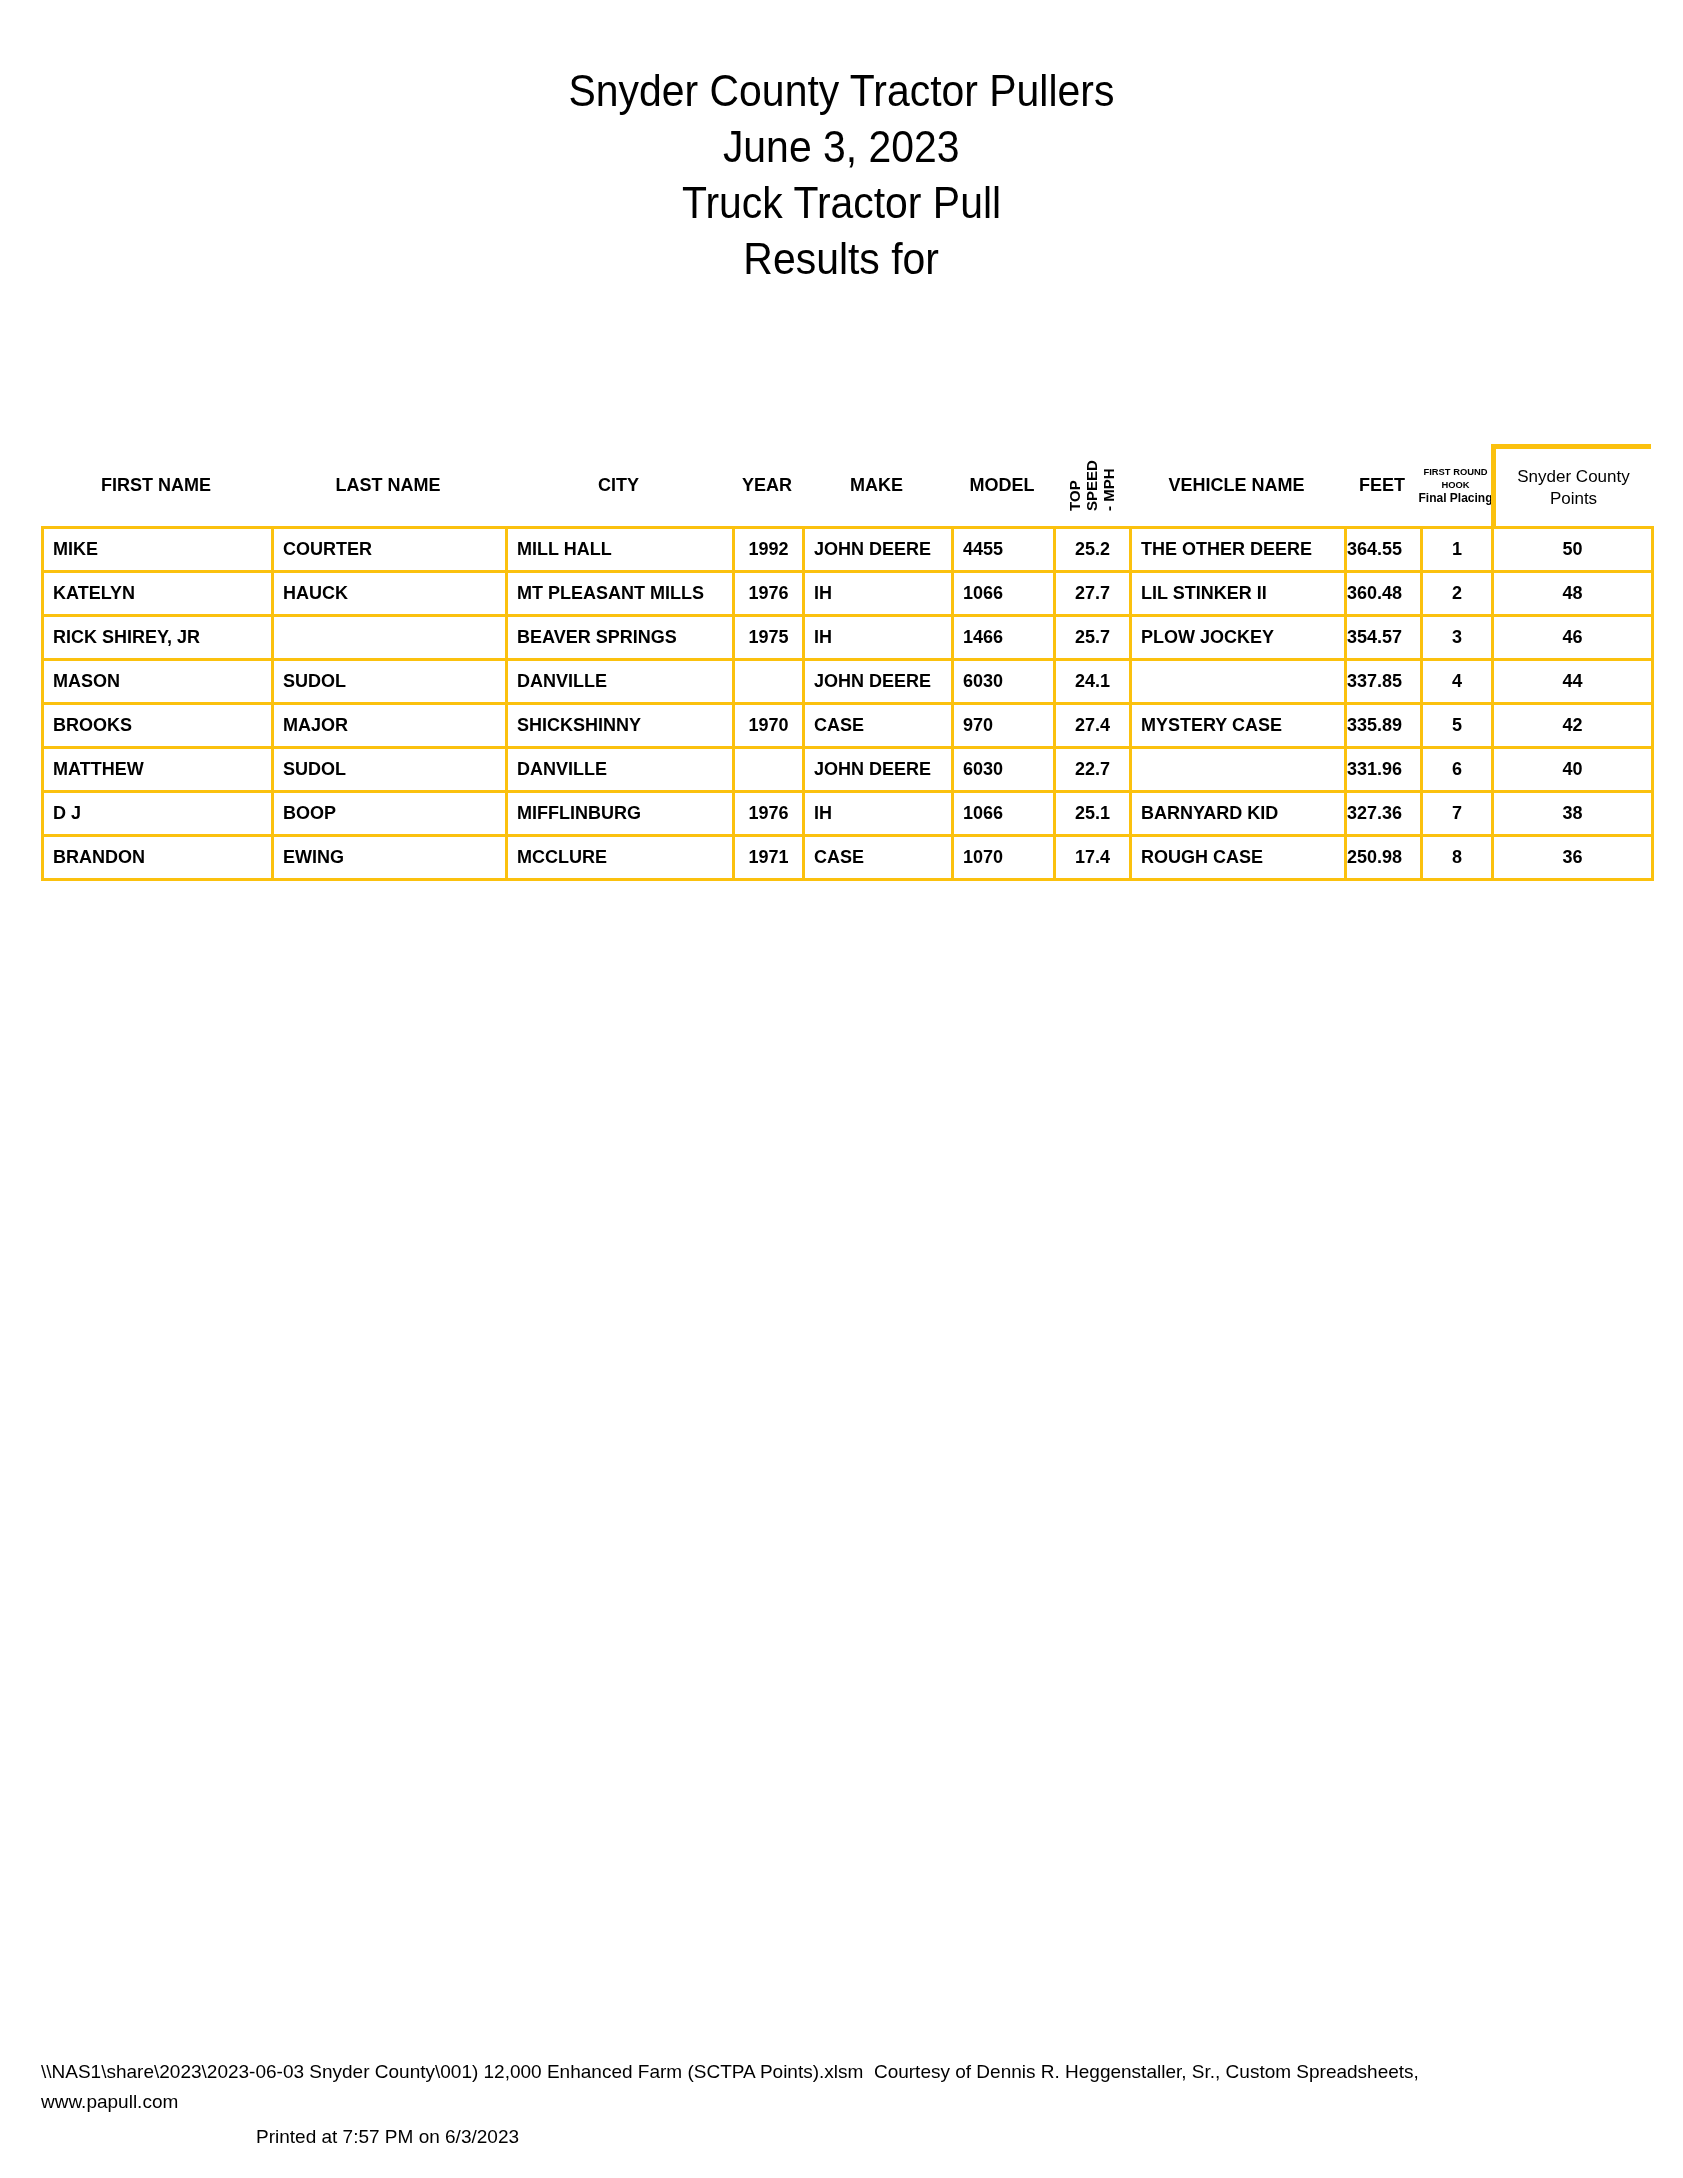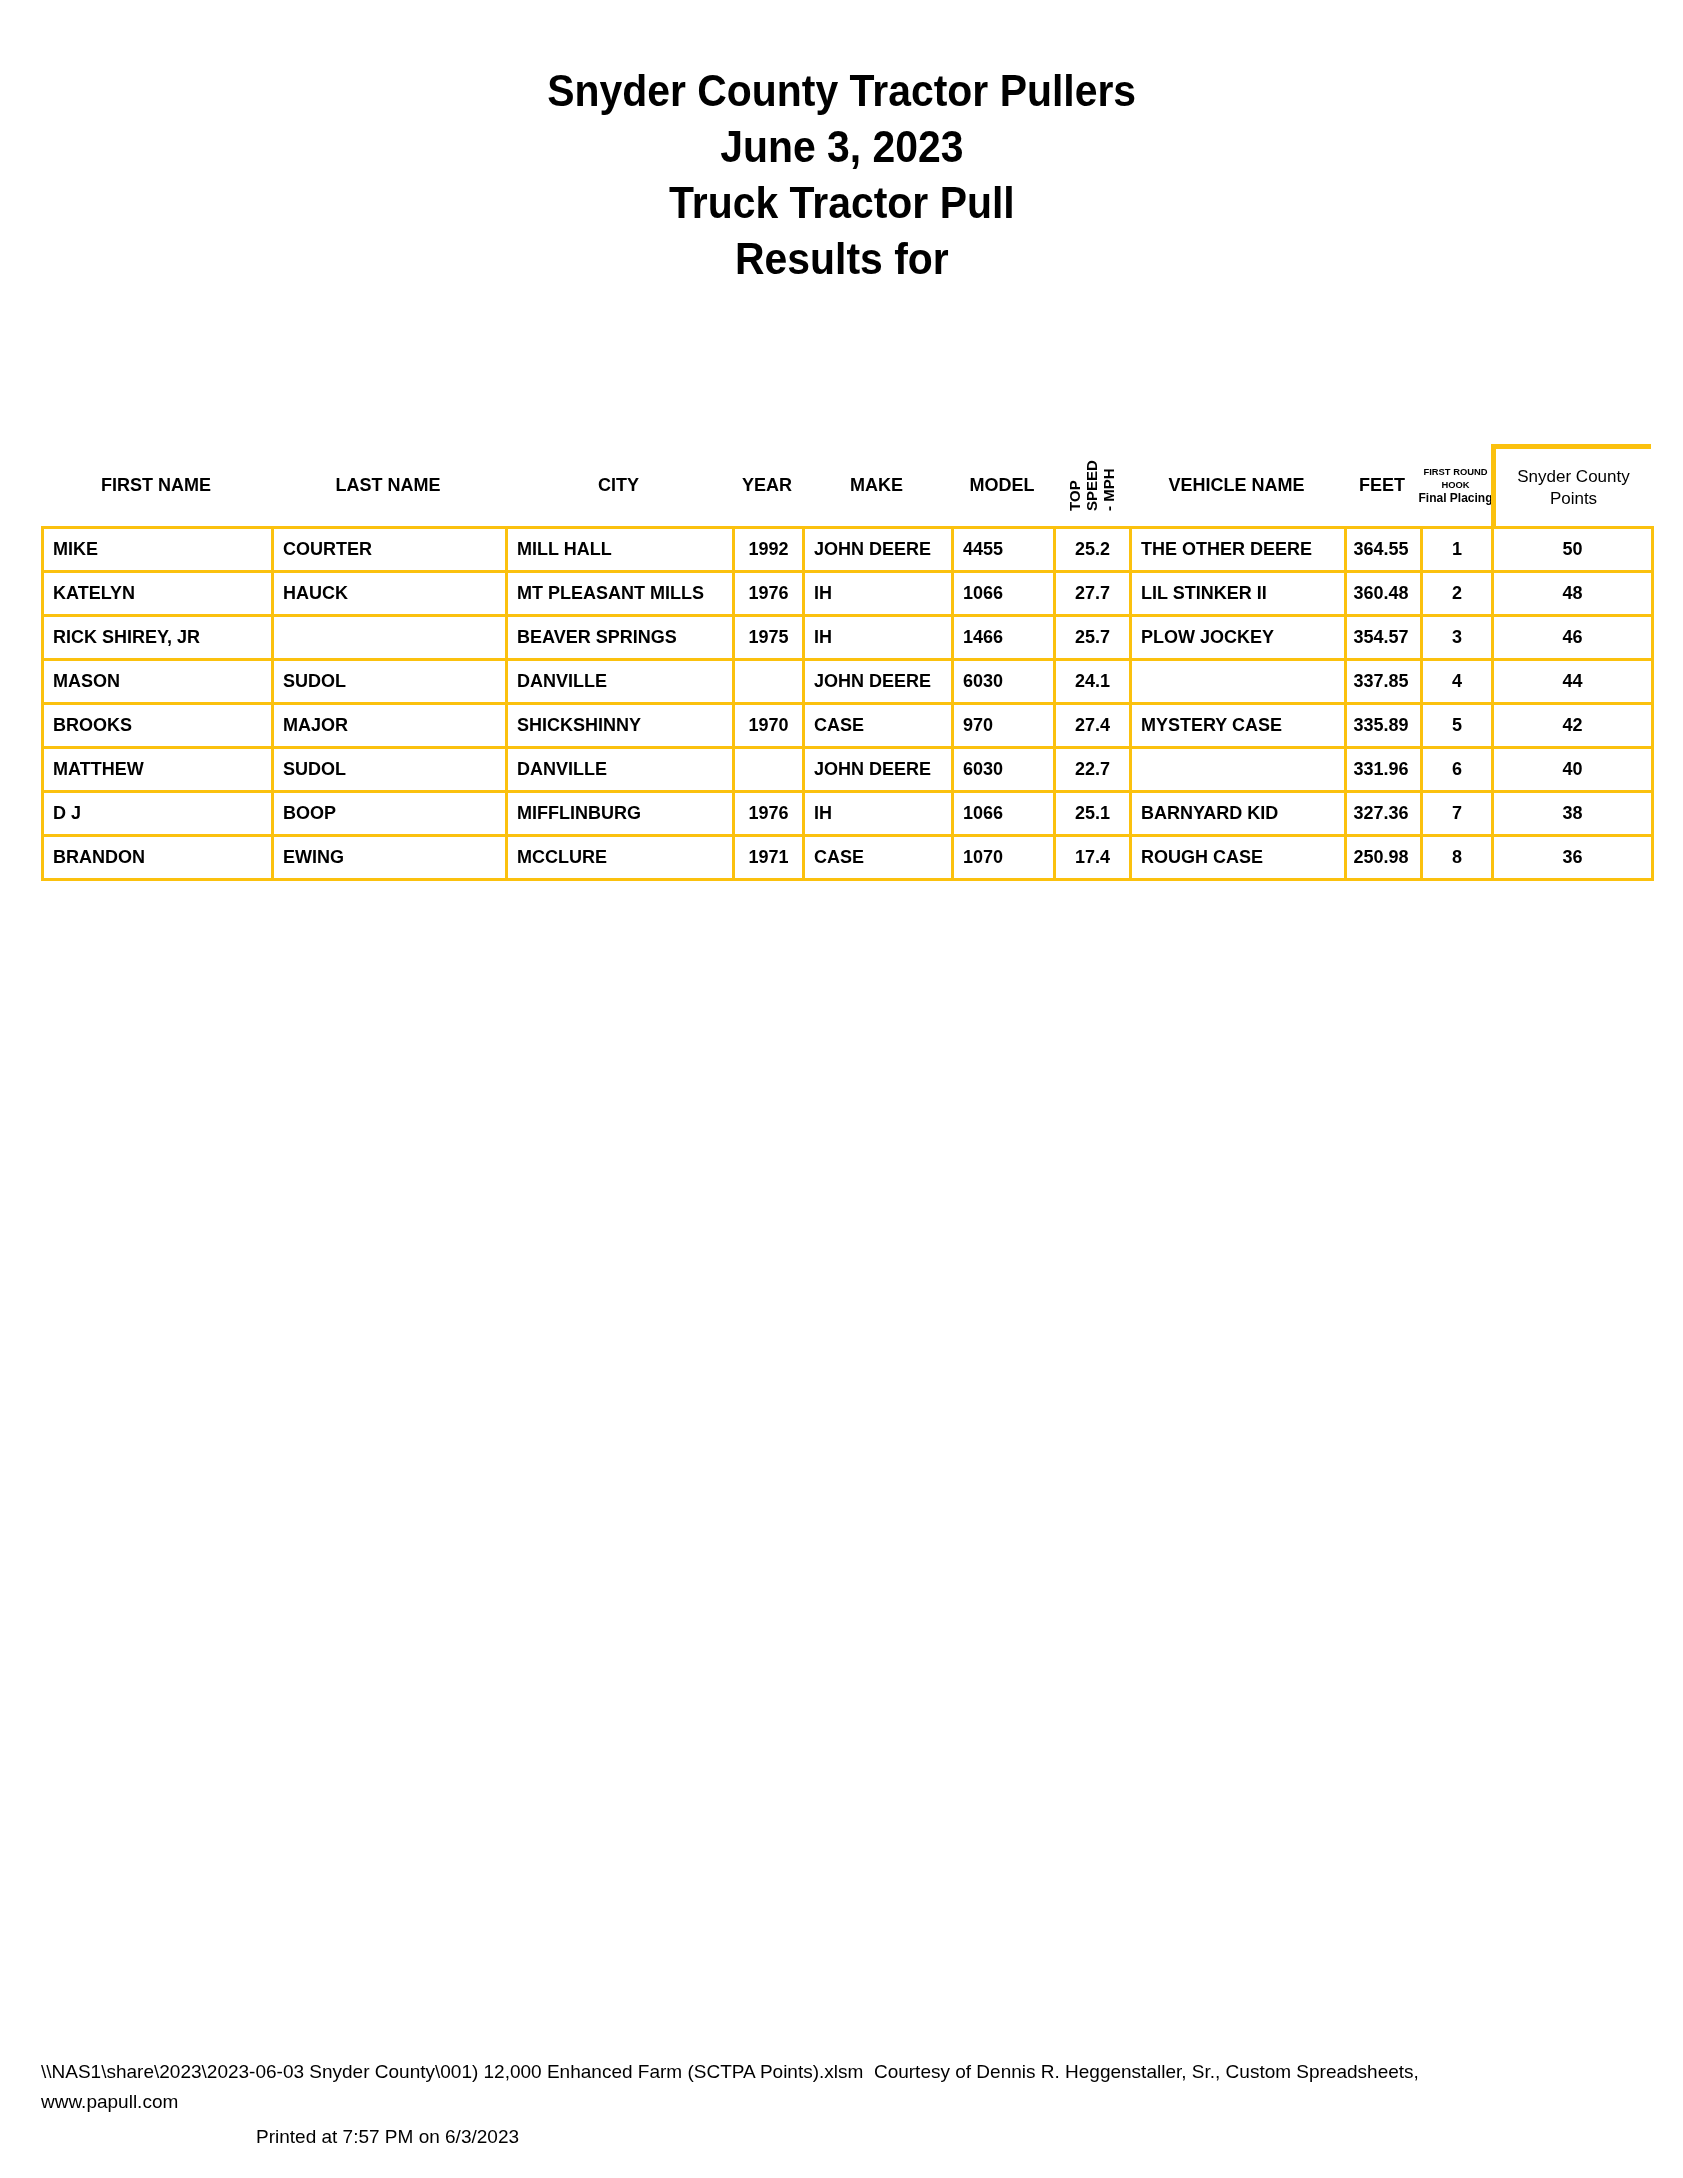--- a/index.html
+++ b/index.html
@@ -3,21 +3,21 @@
 <meta charset="utf-8">
 <style>
   * { margin:0; padding:0; box-sizing:border-box; }
   html,body { background:#e8e8e8; }
   .page {
     position:relative; width:1683px; height:2178px; background:#ffffff;
     font-family:"Liberation Sans", sans-serif; color:#000; overflow:hidden;
   }
   
   .title-block { position:absolute; top:63px; left:0; width:1683px; text-align:center; }
-  .title-line { height:56px; line-height:56px; font-size:44px; font-weight:bold; white-space:nowrap; }
+  .title-line { height:56px; line-height:56px; font-size:44px; font-weight:normal; white-space:nowrap; }
   .title-line > span { display:inline-block; transform:scaleX(0.93); }
   
   .header-row { position:absolute; top:444px; left:41px; height:82px; display:flex; }
   .hcell { display:flex; flex-direction:column; align-items:center; justify-content:center; text-align:center; }
   .hlabel { font-size:18px; font-weight:bold; letter-spacing:0px; white-space:nowrap; }
   .hcell.w-fn{width:230px}.hcell.w-ln{width:234px}.hcell.w-ci{width:227px}
   .hcell.w-yr{width:70px}.hcell.w-mk{width:149px}.hcell.w-md{width:102px}
   .hcell.w-sp{width:76px}.hcell.w-vn{width:215px}.hcell.w-ft{width:76px}
   .hcell.w-hk{width:71px}.hcell.w-pt{width:160px}
   .vert-label {
@@ -32,21 +32,21 @@
   .points-hline { font-size:17px; font-weight:normal; line-height:22px; white-space:nowrap; }
   
   :root { --gold:#FBC10E; }
   table.results { position:absolute; top:526px; left:41px; border-collapse:collapse; table-layout:fixed; width:1611px; }
   table.results td {
     height:44px; border:3px solid var(--gold); overflow:hidden; white-space:nowrap;
   }
   table.results td .ct { font-size:18px; font-weight:bold; }
   td.align-left   { text-align:left;  padding-left:9px; }
   td.align-center { text-align:center; }
-  td.align-right  { text-align:center; padding-right:5px; }
+  td.align-right  { text-align:left; padding-right:5px; }
   td.col-10 { border-left:5px solid var(--gold); border-right:none; }
   
   .footer-line { position:absolute; font-size:19px; font-weight:normal; white-space:pre; }
   .f1 { left:41px; top:2061px; }
   .f2a { left:41px; top:2091px; }
   .f2b { left:256px; top:2091px;margin-top:35px; }
 </style>
 </head>
 <body>
 

